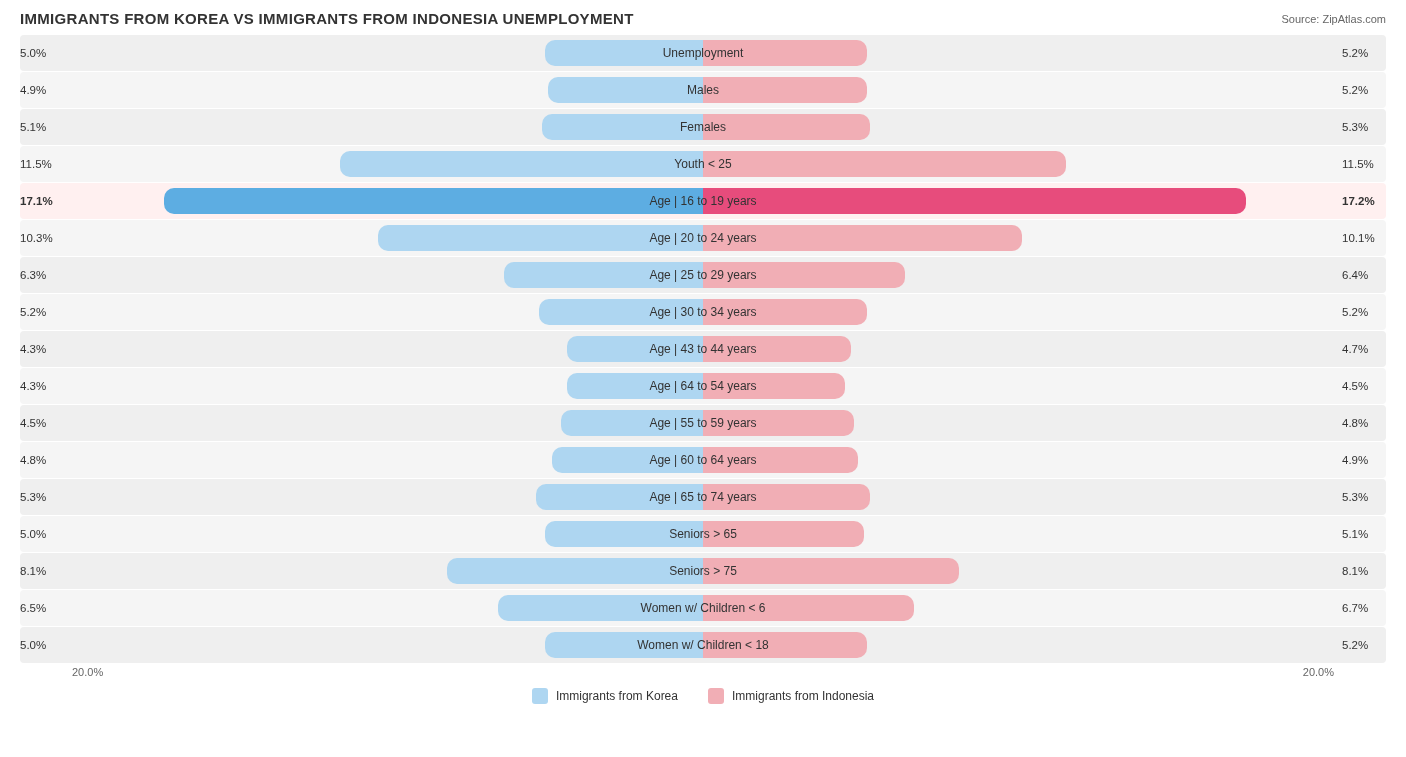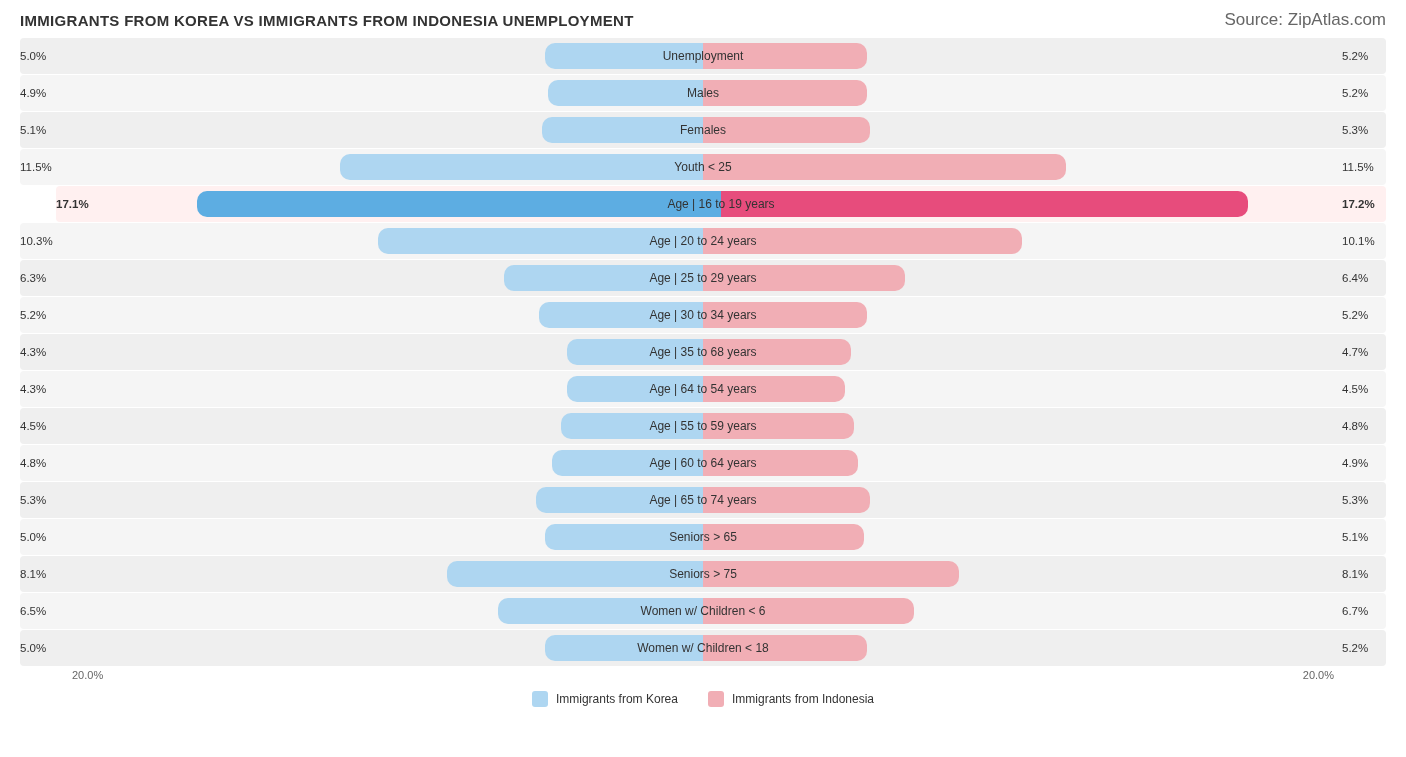--- a/index.html
+++ b/index.html
@@ -21,21 +21,21 @@
       margin-bottom: 8px;
     }
     .chart-title {
       font-size: 15px;
       font-weight: bold;
       text-transform: uppercase;
       color: #333;
       letter-spacing: 0.3px;
     }
     .chart-source {
-      font-size: 17px;
+      font-size: 11px;
       color: #666;
       white-space: nowrap;
     }
     .chart-area {
       width: 100%;
       position: relative;
     }
     .row {
       display: flex;
       align-items: center;
@@ -185,21 +185,21 @@
       </div>
       <div class="row">
         <div class="left-val">11.5%</div>
         <div class="right-val">11.5%</div>
         <div class="bar-area">
           <div class="bar-left" style="width: 28.75%;"></div>
           <div class="bar-right" style="width: 28.75%;"></div>
         </div>
         <div class="center-label">Youth &lt; 25</div>
       </div>
-      <div class="row" style="background: rgb(255, 240, 240); margin-left: 36px;">
+      <div class="row" style="background: rgb(255, 240, 240);">
         <div class="left-val" style="font-weight: bold;">17.1%</div>
         <div class="right-val" style="font-weight: bold;">17.2%</div>
         <div class="bar-area">
           <div class="bar-left" style="width: 42.75%; background: rgb(93, 173, 226);"></div>
           <div class="bar-right" style="width: 43%; background: rgb(231, 76, 124);"></div>
         </div>
         <div class="center-label">Age | 16 to 19 years</div>
       </div>
       <div class="row">
         <div class="left-val">10.3%</div>
@@ -228,21 +228,21 @@
         </div>
         <div class="center-label">Age | 30 to 34 years</div>
       </div>
       <div class="row">
         <div class="left-val">4.3%</div>
         <div class="right-val">4.7%</div>
         <div class="bar-area">
           <div class="bar-left" style="width: 10.75%;"></div>
           <div class="bar-right" style="width: 11.75%;"></div>
         </div>
-        <div class="center-label">Age | 35 to 68 years</div>
+        <div class="center-label">Age | 43 to 44 years</div>
       </div>
       <div class="row">
         <div class="left-val">4.3%</div>
         <div class="right-val">4.5%</div>
         <div class="bar-area">
           <div class="bar-left" style="width: 10.75%;"></div>
           <div class="bar-right" style="width: 11.25%;"></div>
         </div>
         <div class="center-label">Age | 64 to 54 years</div>
       </div>

